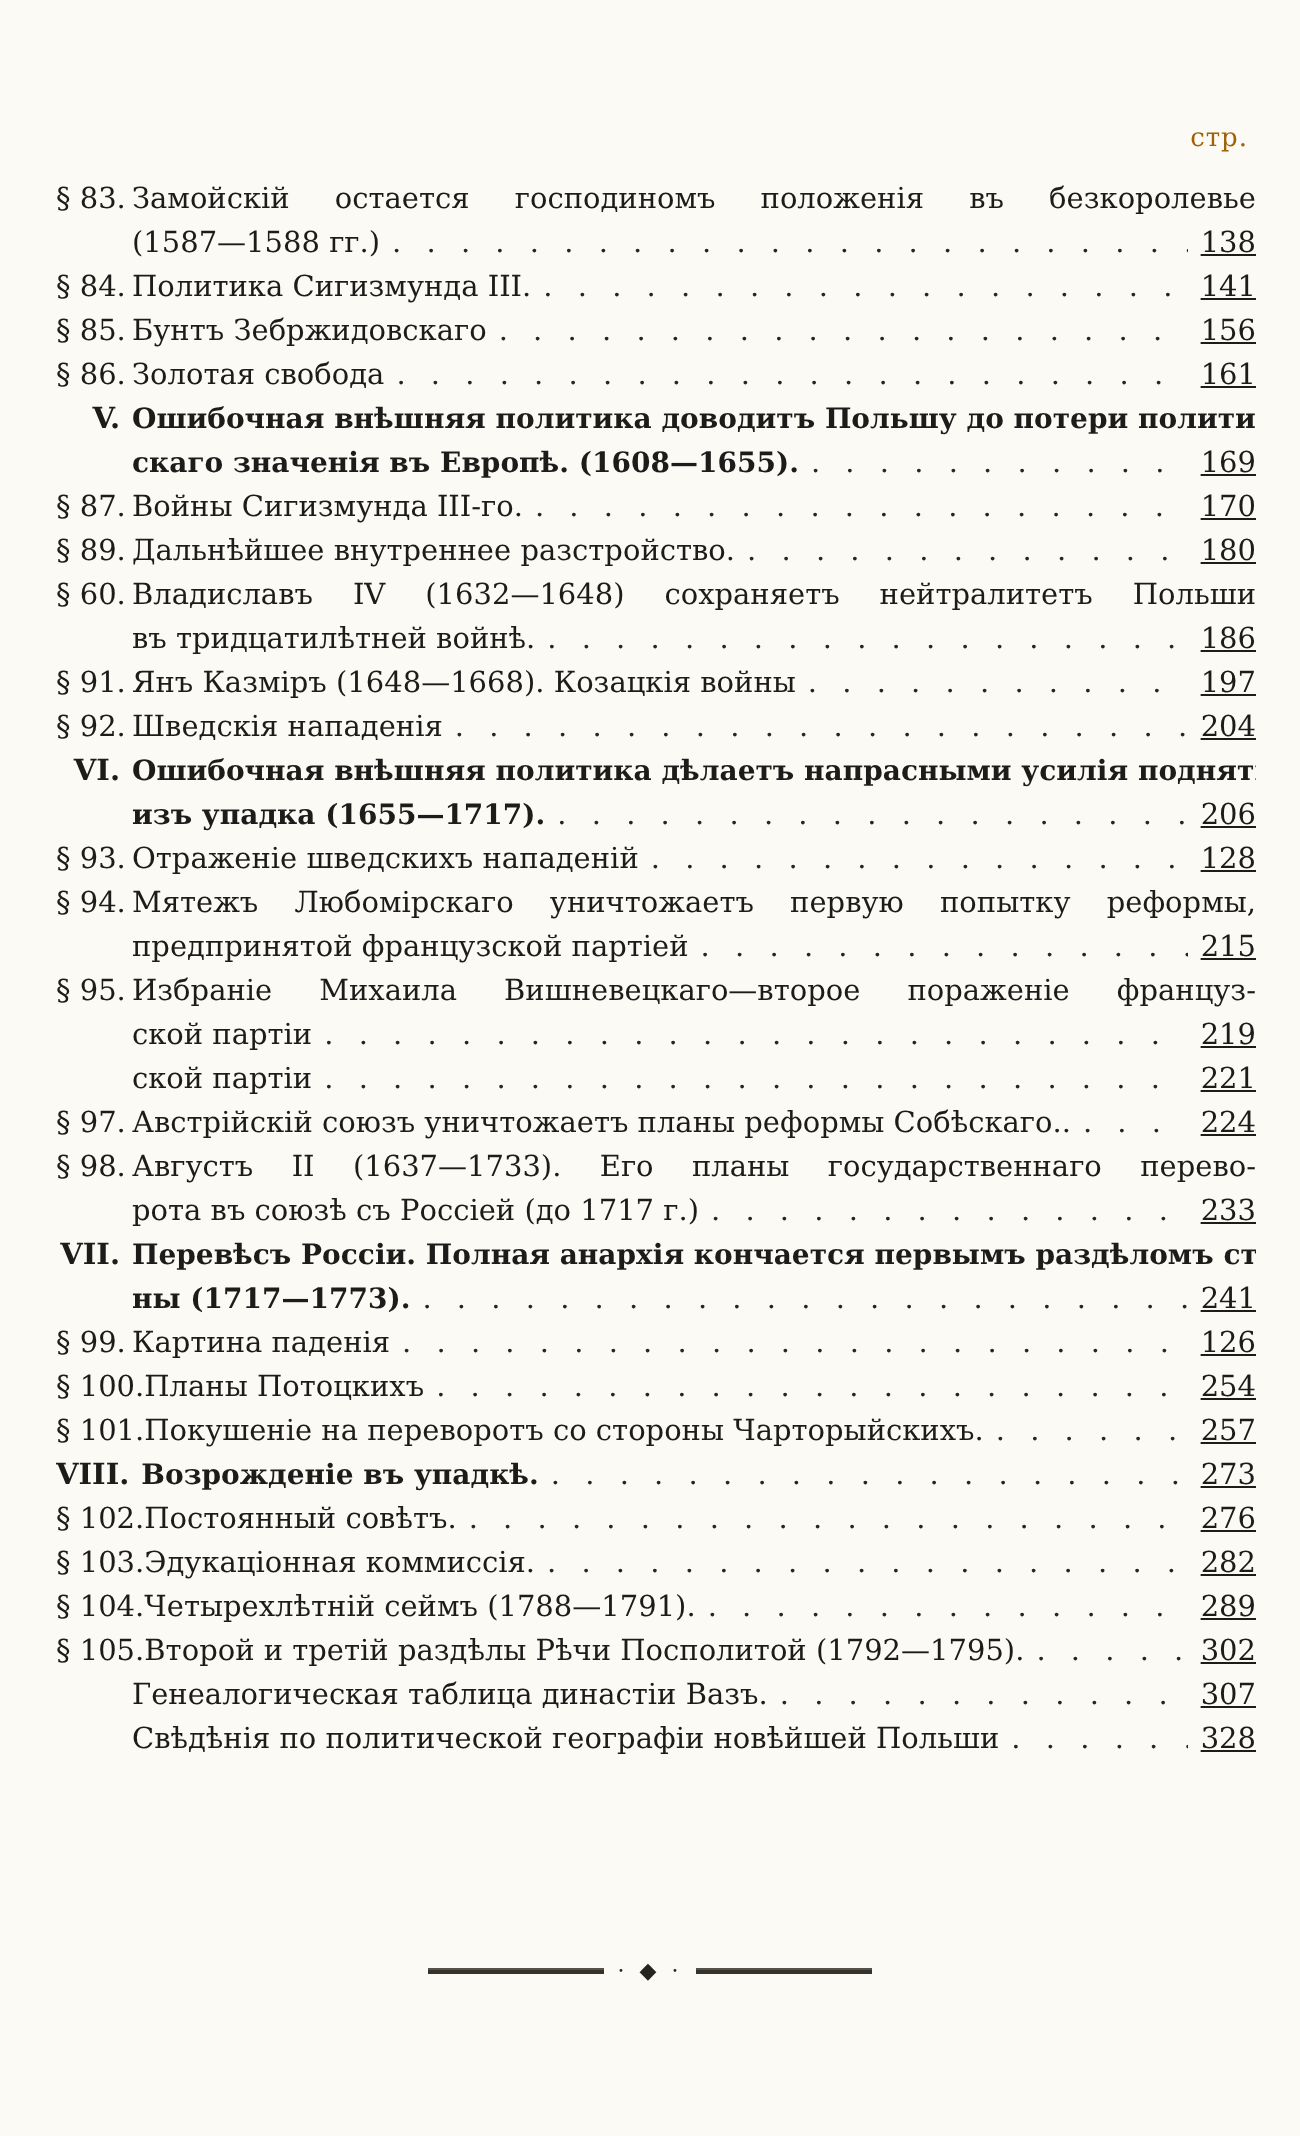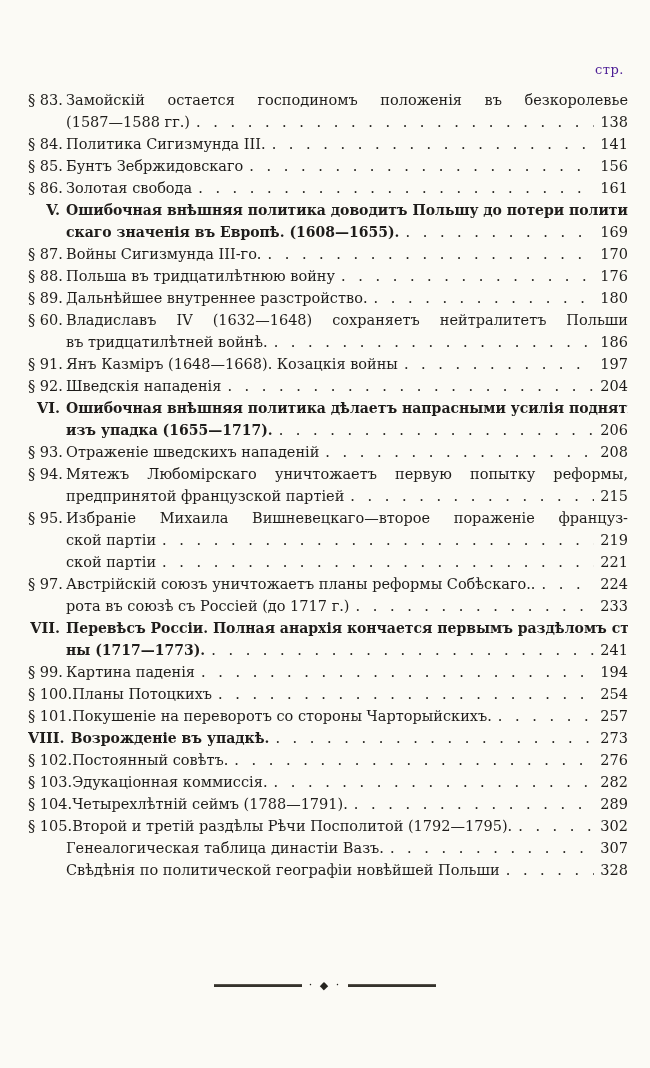--- a/index.html
+++ b/index.html
@@ -12,21 +12,21 @@
     color: #1e1c1a;
     font-family: "DejaVu Serif", "Liberation Serif", serif;
     overflow: hidden;
   }
   .header-right {
     position: absolute;
     top: 62px;
     right: 26px;
     font-size: 13px;
     letter-spacing: 0.5px;
-    color: #4c1d95;
+    color: #a16207;
   }
   .toc {
     position: absolute;
     top: 89px;
     left: 28px;
     right: 22px;
   }
   .line {
     display: flex;
     align-items: baseline;
@@ -66,20 +66,21 @@
   .dots::before {
     content: ". . . . . . . . . . . . . . . . . . . . . . . . . . . . . . . . . . . . . . . . . . . . . . . . . . . . . . . . . . . . . . . . . . . .";
     word-spacing: 6px;
     letter-spacing: 1px;
     color: #26241f;
   }
   .pagenum {
     flex: 0 0 auto;
     min-width: 28px;
     text-align: right;
+    text-decoration: underline;
   }
   .ornament {
     position: absolute;
     top: 980px;
     left: 0;
     right: 0;
     display: flex;
     justify-content: center;
     align-items: center;
     gap: 7px;
@@ -153,28 +154,20 @@
       <div class="entry">
         <div class="line">
           <span class="label">§ 87.</span>
           <span class="text">Войны Сигизмунда III-го.</span>
           <span class="dots"></span>
           <span class="pagenum">170</span>
         </div>
       </div>
       <div class="entry">
         <div class="line">
-          <span class="label">§ 88.</span>
-          <span class="text">Польша въ тридцатилѣтнюю войну</span>
-          <span class="dots"></span>
-          <span class="pagenum">176</span>
-        </div>
-      </div>
-      <div class="entry">
-        <div class="line">
           <span class="label">§ 89.</span>
           <span class="text">Дальнѣйшее внутреннее разстройство.</span>
           <span class="dots"></span>
           <span class="pagenum">180</span>
         </div>
       </div>
       <div class="entry">
         <div class="line justify">
           <span class="label">§ 60.</span>
           <span class="text">Владиславъ IV (1632—1648) сохраняетъ нейтралитетъ Польши</span>
@@ -210,21 +203,21 @@
           <span class="text">изъ упадка (1655—1717).</span>
           <span class="dots"></span>
           <span class="pagenum">206</span>
         </div>
       </div>
       <div class="entry">
         <div class="line">
           <span class="label">§ 93.</span>
           <span class="text">Отраженіе шведскихъ нападеній</span>
           <span class="dots"></span>
-          <span class="pagenum">208</span>
+          <span class="pagenum">128</span>
         </div>
       </div>
       <div class="entry">
         <div class="line justify">
           <span class="label">§ 94.</span>
           <span class="text">Мятежъ Любомірскаго уничтожаетъ первую попытку реформы,</span>
         </div>
         <div class="line cont">
           <span class="text">предпринятой французской партіей</span>
           <span class="dots"></span>
@@ -251,20 +244,24 @@
       </div>
       <div class="entry">
         <div class="line">
           <span class="label">§ 97.</span>
           <span class="text">Австрійскій союзъ уничтожаетъ планы реформы Собѣскаго..</span>
           <span class="dots"></span>
           <span class="pagenum">224</span>
         </div>
       </div>
       <div class="entry">
+        <div class="line justify">
+          <span class="label">§ 98.</span>
+          <span class="text">Августъ II (1637—1733). Его планы государственнаго перево-</span>
+        </div>
         <div class="line cont">
           <span class="text">рота въ союзѣ съ Россіей (до 1717 г.)</span>
           <span class="dots"></span>
           <span class="pagenum">233</span>
         </div>
       </div>
       <div class="entry heading">
         <div class="line justify">
           <span class="label">VII.</span>
           <span class="text">Перевѣсъ Россіи. Полная анархія кончается первымъ раздѣломъ стра-</span>
@@ -273,21 +270,21 @@
           <span class="text">ны (1717—1773).</span>
           <span class="dots"></span>
           <span class="pagenum">241</span>
         </div>
       </div>
       <div class="entry">
         <div class="line">
           <span class="label">§ 99.</span>
           <span class="text">Картина паденія</span>
           <span class="dots"></span>
-          <span class="pagenum">194</span>
+          <span class="pagenum">126</span>
         </div>
       </div>
       <div class="entry">
         <div class="line">
           <span class="label">§ 100.</span>
           <span class="text">Планы Потоцкихъ</span>
           <span class="dots"></span>
           <span class="pagenum">254</span>
         </div>
       </div>

